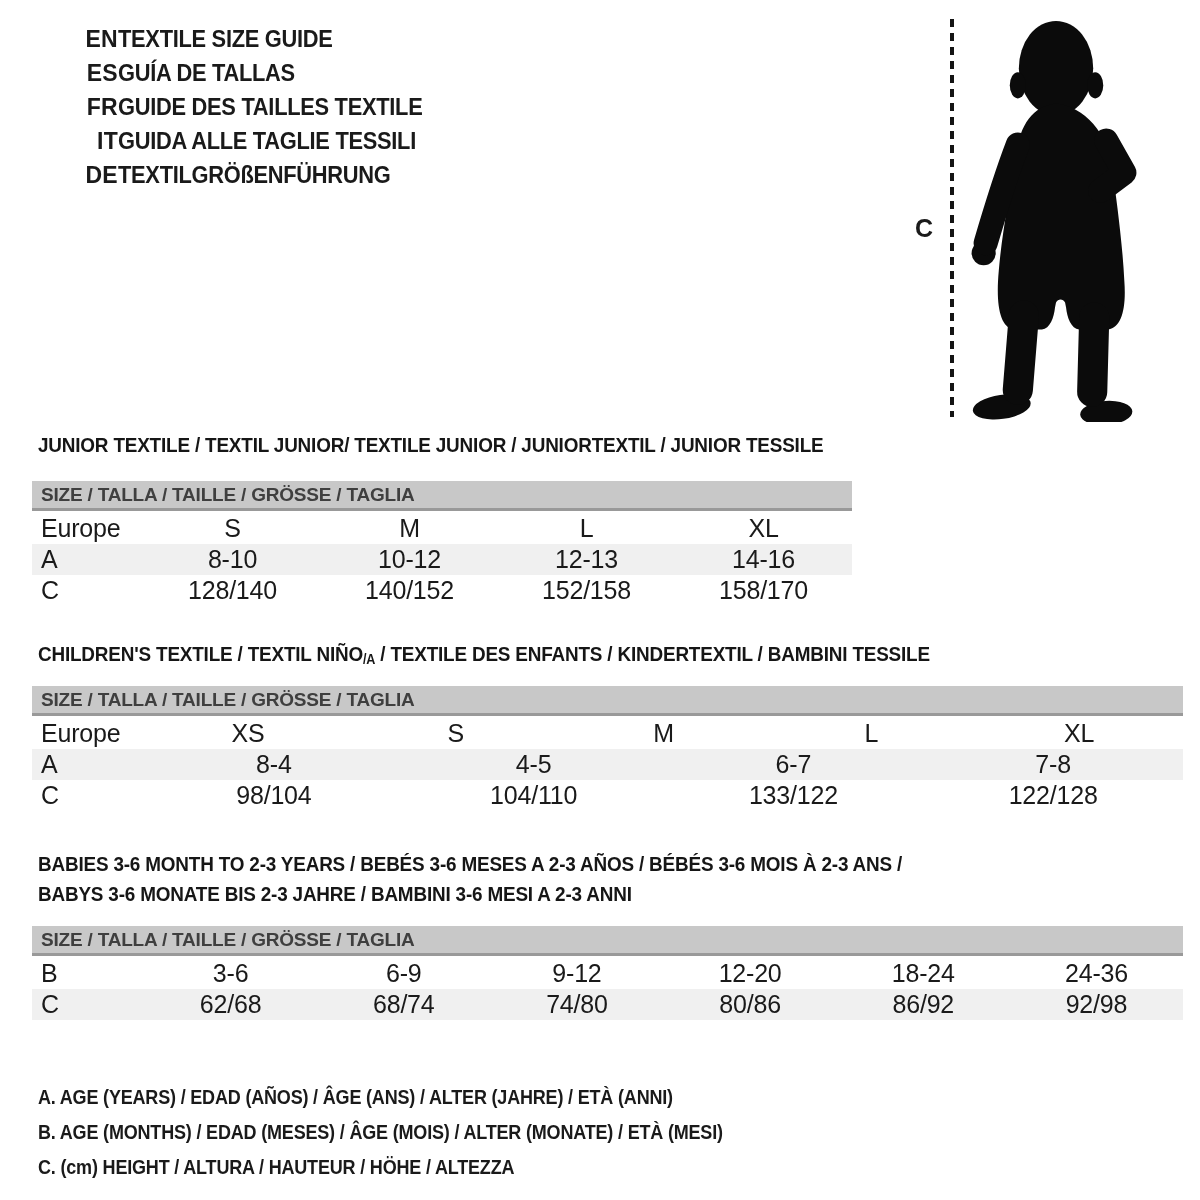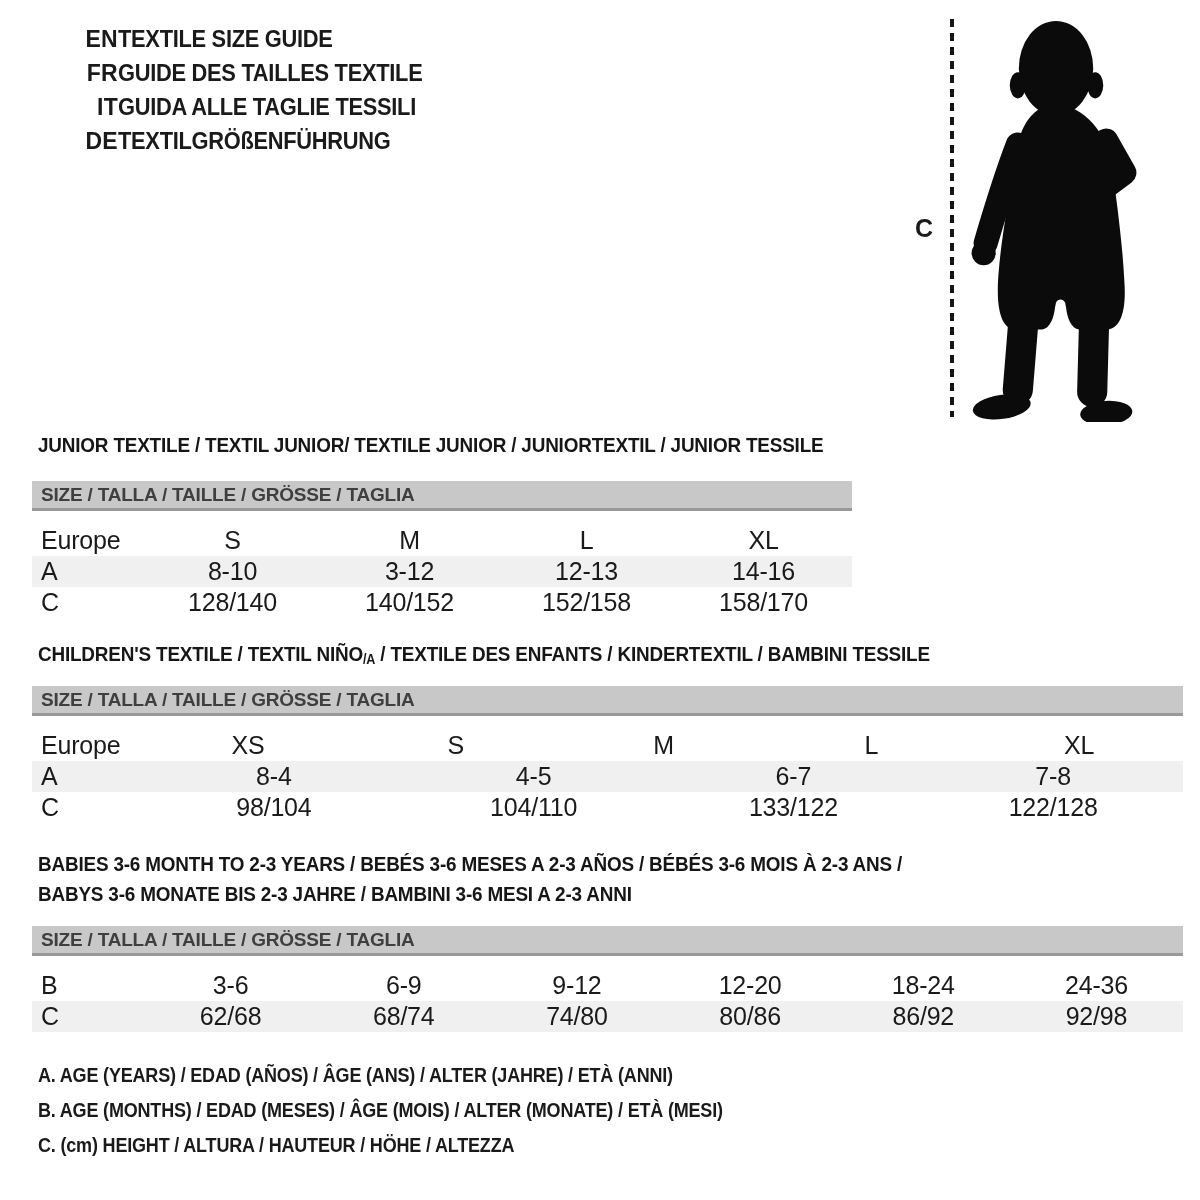--- a/index.html
+++ b/index.html
@@ -38,38 +38,42 @@
   #title-babies .line{display:block;}
   .subscript{font-size:14px;vertical-align:-3px;}
 
   
   .size-table{position:absolute;left:32px;}
   #table-0{top:481px;width:820px;}
   #table-1{top:686px;width:1151px;}
   #table-2{top:926px;width:1151px;}
   .table-headerbar{height:27px;line-height:27px;background:var(--bar-bg);
     border-bottom:3px solid var(--bar-border);color:var(--bar-ink);
-    font-size:19px;font-weight:700;padding-left:9px;letter-spacing:-.2px;margin-bottom:14px;}
+    font-size:19px;font-weight:700;padding-left:9px;letter-spacing:-.2px;margin-bottom:2px;}
   .trow{display:flex;height:31px;line-height:31px;font-size:25px;font-weight:400;letter-spacing:-.2px;}
   .trow.shaded{background:var(--shaded-bg);}
   .tlabel{width:112px;padding-left:9px;box-sizing:border-box;text-align:left;}
   .tcell{flex:1;text-align:center;}
 
   
-  .footnotes{position:absolute;left:38px;top:1058px;}
+  .footnotes{position:absolute;left:38px;top:1080px;}
   .foot-line{font-size:20px;font-weight:700;line-height:35px;white-space:nowrap;
     transform:scaleX(.9);transform-origin:0 0;letter-spacing:-.2px;}
 </style>
 </head>
 <body>
 
 <div class="lang-block">
   <div class="lang-row">
     <span class="lang-code">EN</span>
     <span class="lang-label">TEXTILE SIZE GUIDE</span>
+  </div>
+  <div class="lang-row">
+    <span class="lang-code">ES</span>
+    <span class="lang-label">GUÍA DE TALLAS</span>
   </div>
   <div class="lang-row">
     <span class="lang-code">FR</span>
     <span class="lang-label">GUIDE DES TAILLES TEXTILE</span>
   </div>
   <div class="lang-row">
     <span class="lang-code">IT</span>
     <span class="lang-label">GUIDA ALLE TAGLIE TESSILI</span>
   </div>
   <div class="lang-row">
@@ -107,21 +111,21 @@
       <div class="trow">
         <div class="tlabel">Europe</div>
         <div class="tcell">S</div>
         <div class="tcell">M</div>
         <div class="tcell">L</div>
         <div class="tcell">XL</div>
       </div>
       <div class="trow shaded">
         <div class="tlabel">A</div>
         <div class="tcell">8-10</div>
-        <div class="tcell">3-12</div>
+        <div class="tcell">10-12</div>
         <div class="tcell">12-13</div>
         <div class="tcell">14-16</div>
       </div>
       <div class="trow">
         <div class="tlabel">C</div>
         <div class="tcell">128/140</div>
         <div class="tcell">140/152</div>
         <div class="tcell">152/158</div>
         <div class="tcell">158/170</div>
       </div>

